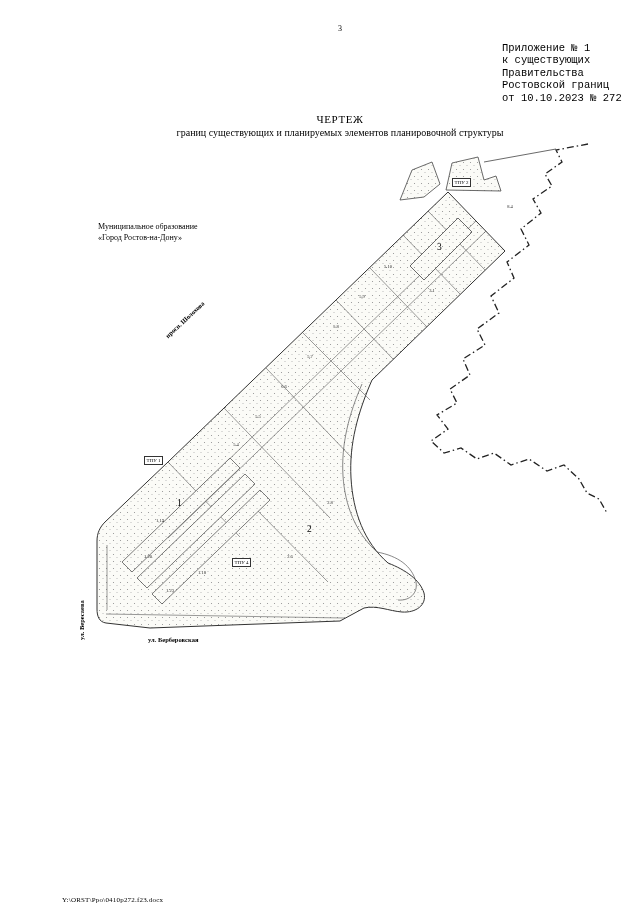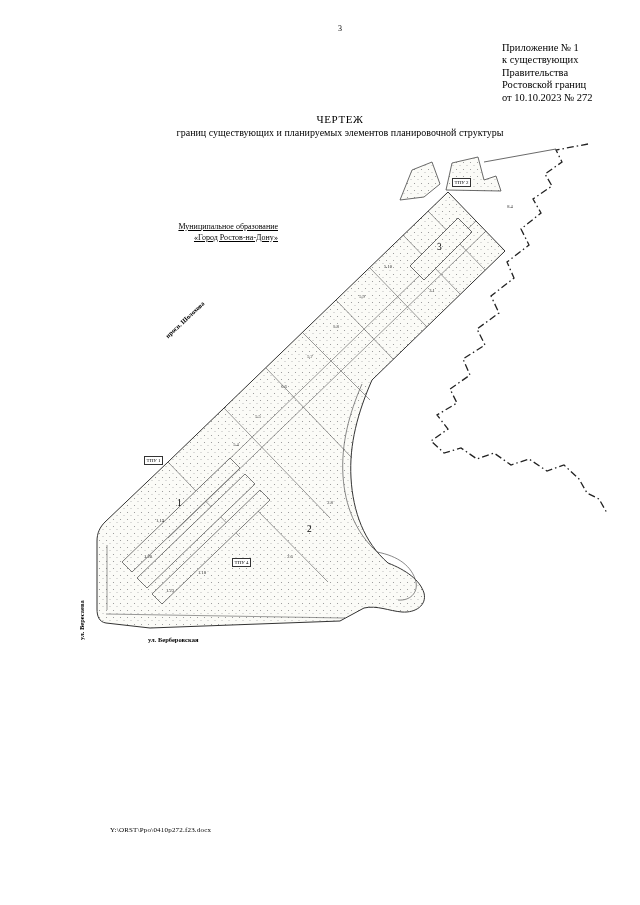--- a/index.html
+++ b/index.html
@@ -4,43 +4,43 @@
 <style>
   * { margin:0; padding:0; box-sizing:border-box; }
   html,body { background:#ffffff; }
   body {
     width:640px; height:905px;
     position:relative; overflow:hidden;
     font-family:"Liberation Serif", serif;
     color:#000;
   }
   .page-number { position:absolute; top:24px; left:330px; width:20px; text-align:center; font-size:8px; }
-  .appendix { position:absolute; top:42px; left:502px; font-size:10.5px; line-height:12.4px; }
+  .appendix { position:absolute; top:42px; left:502px; font-size:10.5px; line-height:12.4px;font-family:Liberation Mono, monospace; }
   .title-main { position:absolute; top:113px; left:40px; width:600px; text-align:center; font-size:11px; font-weight:normal; letter-spacing:.6px; }
   .title-sub  { position:absolute; top:127px; left:40px; width:600px; text-align:center; font-size:10px; }
   .map { position:absolute; inset:0; }
   .map svg { position:absolute; left:0; top:0; }
   .map-label { position:absolute; font-size:8px; line-height:10.5px; }
-  .muni { left:98px; top:222px; width:180px; text-align:right;text-decoration:underline; }
+  .muni { left:98px; top:222px; width:180px; text-align:left; }
   .aksay { left:445px; top:368px; width:150px; text-align:left; }
   .street-d { position:absolute; left:164px; top:334px; font-size:6.5px; font-weight:bold; white-space:nowrap;
               transform:rotate(-43deg); transform-origin:0 0; }
   .street-h { position:absolute; left:148px; top:636px; font-size:6.5px; font-weight:bold; white-space:nowrap; }
   .street-v { position:absolute; left:78px; top:640px; font-size:6.5px; font-weight:bold; white-space:nowrap;
               transform:rotate(-90deg); transform-origin:0 0; }
   .dnum { position:absolute; font-size:9.5px; }
   .dnum.d1 { left:177px; top:498px; }
   .dnum.d2 { left:307px; top:524px; }
   .dnum.d3 { left:437px; top:242px; }
   .tpu { position:absolute; font-size:5px; line-height:7px; border:.5px solid #333; background:#fff; padding:0 1.5px; white-space:nowrap; }
   .tpu.t2 { left:452px; top:178px; }
   .tpu.t1 { left:144px; top:456px; }
   .tpu.t4 { left:232px; top:558px; }
   .parcel { position:absolute; font-size:4.5px; color:#222; transform:translate(-50%,-50%); white-space:nowrap; }
-  .footer { position:absolute; top:826px; left:62px; font-size:7px; letter-spacing:.2px;margin-left:48px; }
+  .footer { position:absolute; top:896px; left:62px; font-size:7px; letter-spacing:.2px; }
 </style>
 </head>
 <body>
 
 <div>
 
   <div class="page-number">3</div>
 
   <div class="appendix">
     <div>Приложение № 1</div>

